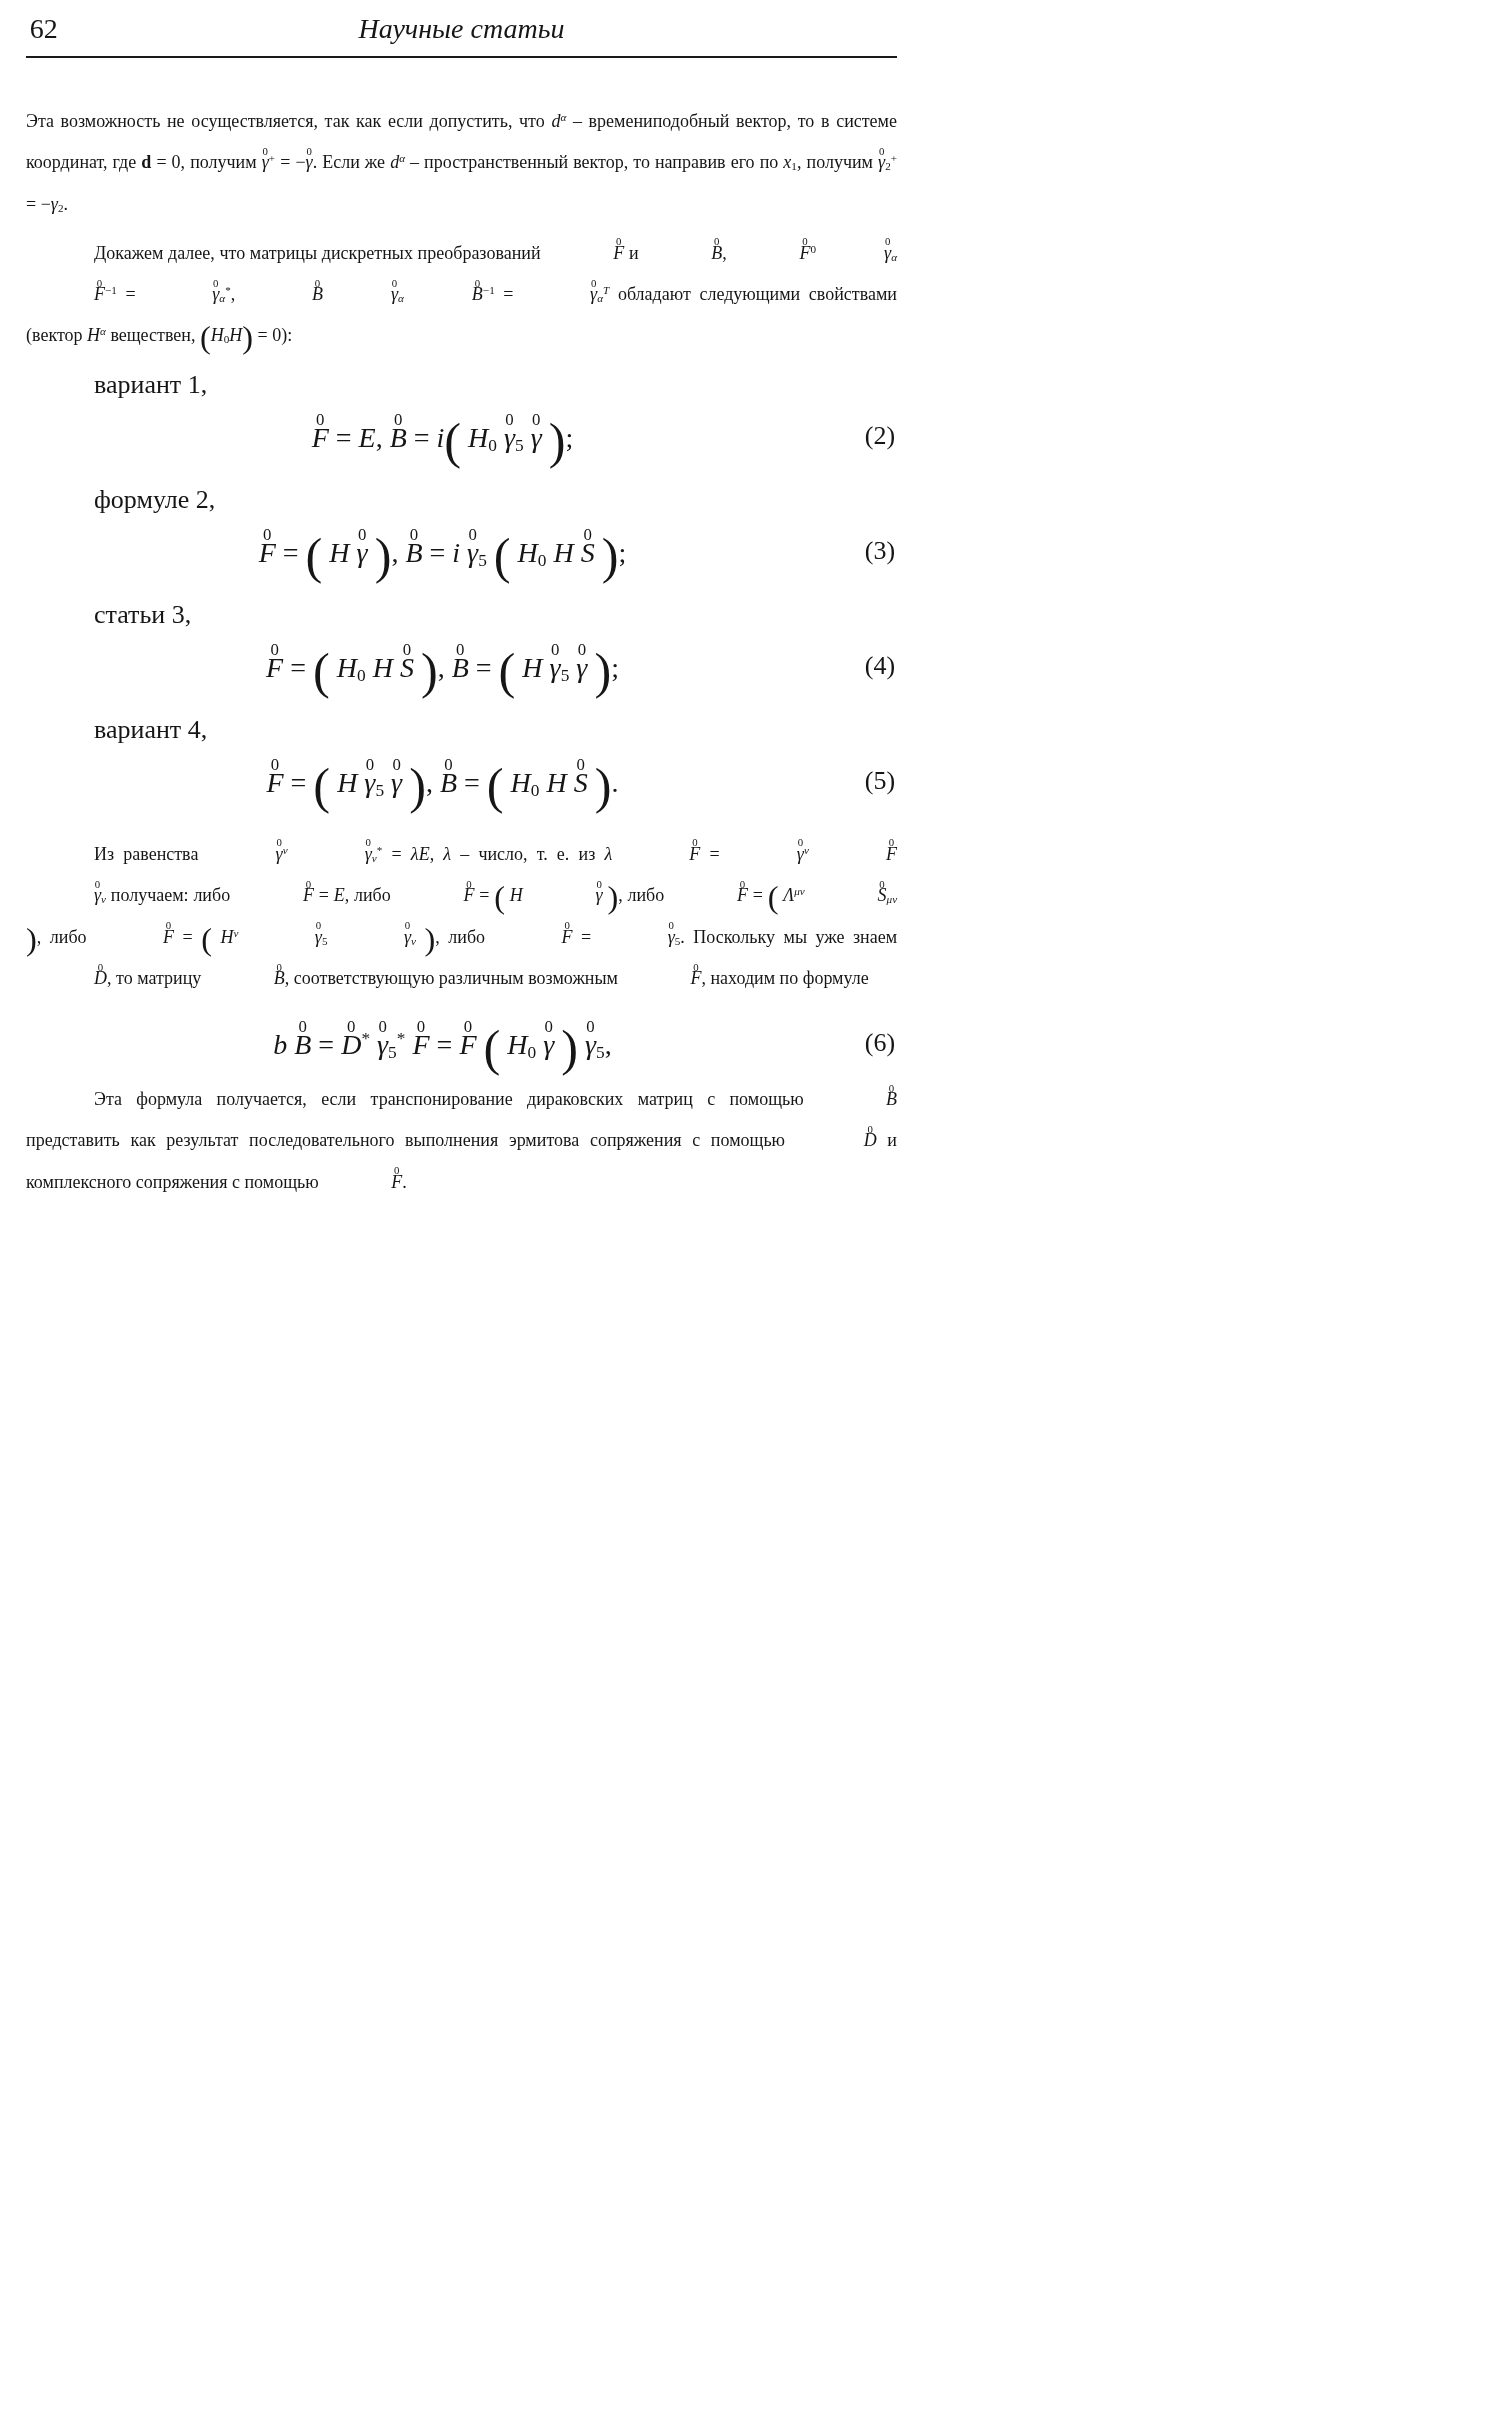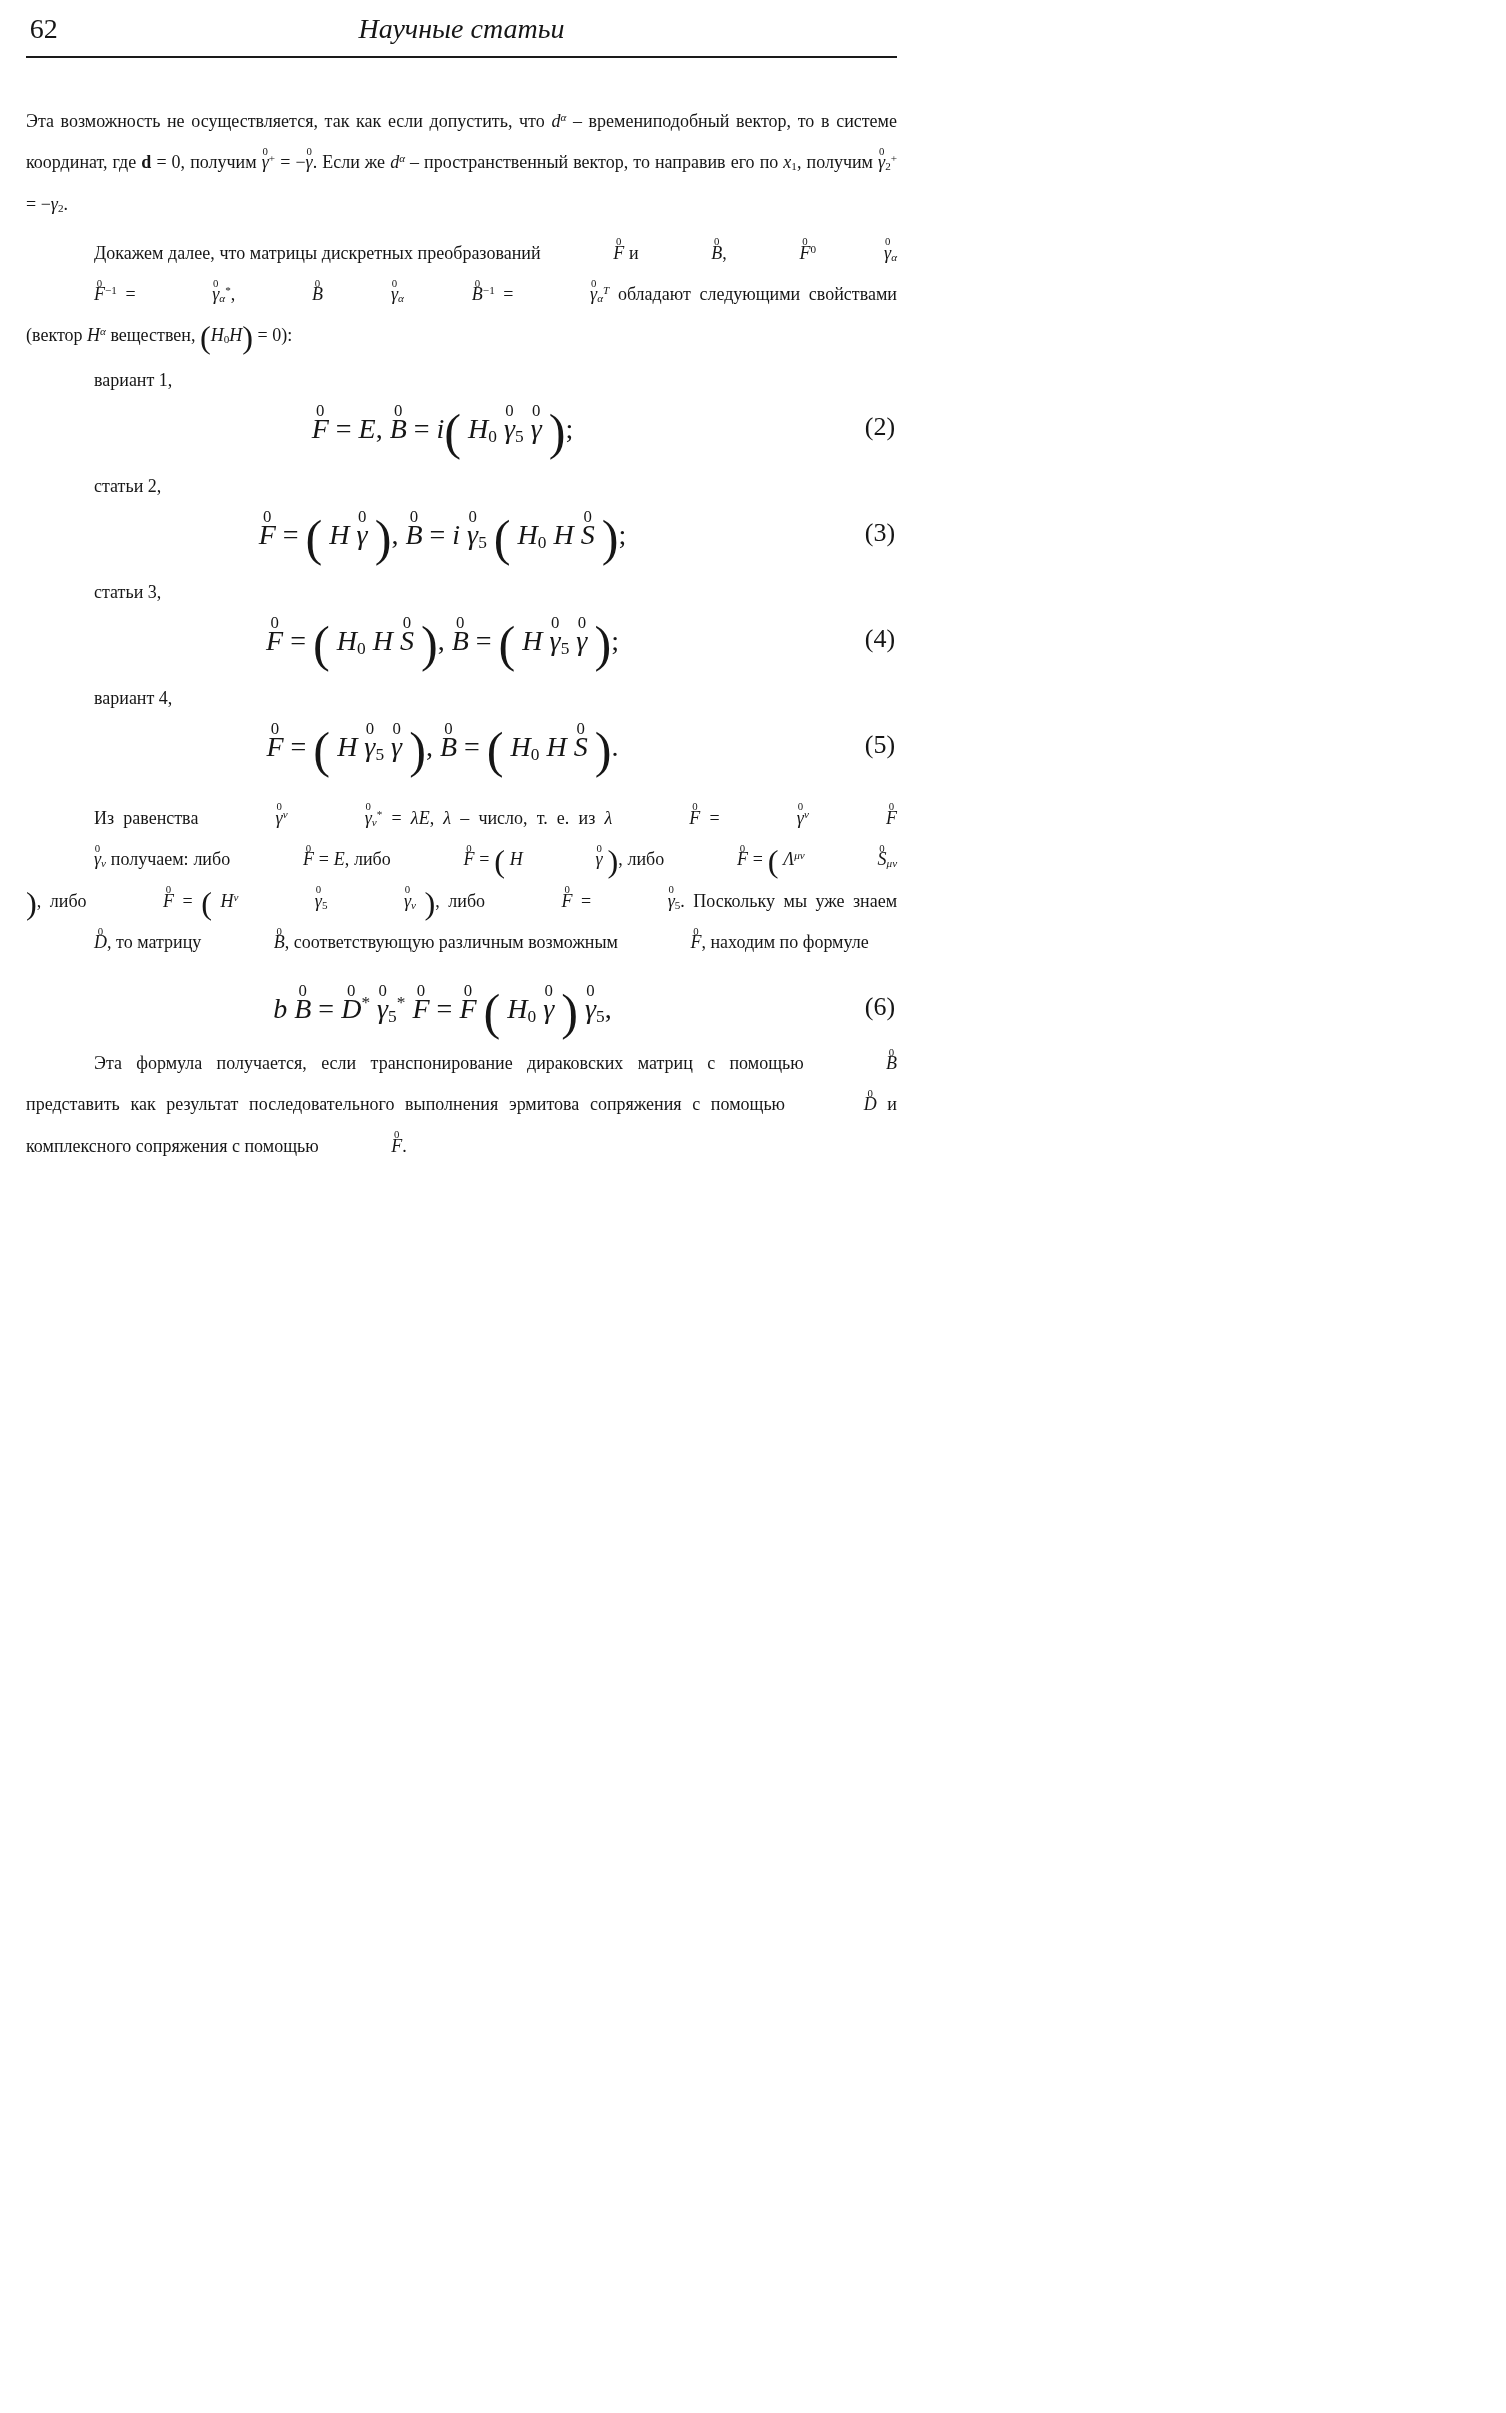--- a/index.html
+++ b/index.html
@@ -12,21 +12,21 @@
   .page{position:relative;width:1368px;height:2413px;background:#fff;overflow:hidden}
   .content{position:absolute;left:26px;top:13px;width:871px}
 
   .pagehead{position:relative;height:41px;font-size:28px}
   .pnum{position:absolute;left:3.8px;top:0}
   .ptitle{position:absolute;left:0;right:0;text-align:center;font-style:italic}
   .rule{border-bottom:2.8px solid #1a1a1a;margin-top:1.9px;margin-bottom:43px}
 
   .para{font-size:18px;line-height:2.3;text-align:justify;text-indent:68px;margin:0 0 7.5px}
   .para.noindent{text-indent:0}
-  .variant{font-size:18px;margin:13px 0 0 68px}
+  .variant{font-size:26px;margin:13px 0 0 68px}
 
   .equation{position:relative;font-size:28px;text-align:center;padding:17px 38px 13px 0;margin:0}
   .eqnum{position:absolute;right:1.9px;top:50%;transform:translateY(-50%);font-size:26px;font-style:normal}
   .eqbody{display:inline-block;line-height:1.5}
 
   i{font-style:italic}
   sup{font-size:0.62em;vertical-align:0.55em;line-height:0}
   sub{font-size:0.62em;vertical-align:-0.22em;line-height:0}
 
   .ov{position:relative;display:inline-block;line-height:1.15}
@@ -52,21 +52,21 @@
     <p class="para noindent">Эта возможность не осуществляется, так как если допустить, что <i>d</i><sup><i>α</i></sup> – времениподобный вектор, то в системе координат, где <b class="bv">d</b> = 0, получим <span class="ov"><span class="z">0</span><i>γ</i></span><sup>+</sup> = −<span class="ov"><span class="z">0</span><i>γ</i></span>. Если же <i>d</i><sup><i>α</i></sup> – пространственный вектор, то направив его по <i>x</i><sub>1</sub>, получим <span class="ov"><span class="z">0</span><i>γ</i></span><sub>2</sub><sup>+</sup> = −<i>γ</i><sub>2</sub>.</p>
 
     <p class="para">Докажем далее, что матрицы дискретных преобразований <span class="ov"><span class="z">0</span><i>F</i></span> и <span class="ov"><span class="z">0</span><i>B</i></span>, <span class="ov"><span class="z">0</span><i>F</i></span><sup>0</sup><span class="ov"><span class="z">0</span><i>γ</i></span><sub><i>α</i></sub><span class="ov"><span class="z">0</span><i>F</i></span><sup>−1</sup> = <span class="ov"><span class="z">0</span><i>γ</i></span><sub><i>α</i></sub><sup>*</sup>, <span class="ov"><span class="z">0</span><i>B</i></span><span class="ov"><span class="z">0</span><i>γ</i></span><sub><i>α</i></sub><span class="ov"><span class="z">0</span><i>B</i></span><sup>−1</sup> = <span class="ov"><span class="z">0</span><i>γ</i></span><sub><i>α</i></sub><sup><i>T</i></sup> обладают следующими свойствами (вектор <i>H</i><sup><i>α</i></sup> веществен, <span class="bp">(</span><i>H</i><sub>0</sub><i>H</i><span class="bp">)</span> = 0):</p>
 
     <p class="variant">вариант 1,</p>
     <div class="equation">
       <span class="eqbody"><span class="ov"><span class="z">0</span><i>F</i></span> = <i>E</i>,  <span class="ov"><span class="z">0</span><i>B</i></span> = <i>i</i><span class="bp">(</span> <i>H</i><sub>0</sub> <span class="ov"><span class="z">0</span><i>γ</i></span><sub>5</sub> <span class="ov"><span class="z">0</span><i>γ</i></span> <span class="bp">)</span>;</span>
       <span class="eqnum">(2)</span>
     </div>
 
-    <p class="variant">статьи 2,</p>
+    <p class="variant">формуле 2,</p>
     <div class="equation">
       <span class="eqbody"><span class="ov"><span class="z">0</span><i>F</i></span> = <span class="bp">(</span> <i>H</i> <span class="ov"><span class="z">0</span><i>γ</i></span> <span class="bp">)</span>,  <span class="ov"><span class="z">0</span><i>B</i></span> = <i>i</i> <span class="ov"><span class="z">0</span><i>γ</i></span><sub>5</sub> <span class="bp">(</span> <i>H</i><sub>0</sub> <i>H</i> <span class="ov"><span class="z">0</span><i>S</i></span> <span class="bp">)</span>;</span>
       <span class="eqnum">(3)</span>
     </div>
 
     <p class="variant">статьи 3,</p>
     <div class="equation">
       <span class="eqbody"><span class="ov"><span class="z">0</span><i>F</i></span> = <span class="bp">(</span> <i>H</i><sub>0</sub> <i>H</i> <span class="ov"><span class="z">0</span><i>S</i></span> <span class="bp">)</span>,  <span class="ov"><span class="z">0</span><i>B</i></span> = <span class="bp">(</span> <i>H</i> <span class="ov"><span class="z">0</span><i>γ</i></span><sub>5</sub> <span class="ov"><span class="z">0</span><i>γ</i></span> <span class="bp">)</span>;</span>
       <span class="eqnum">(4)</span>
     </div>

